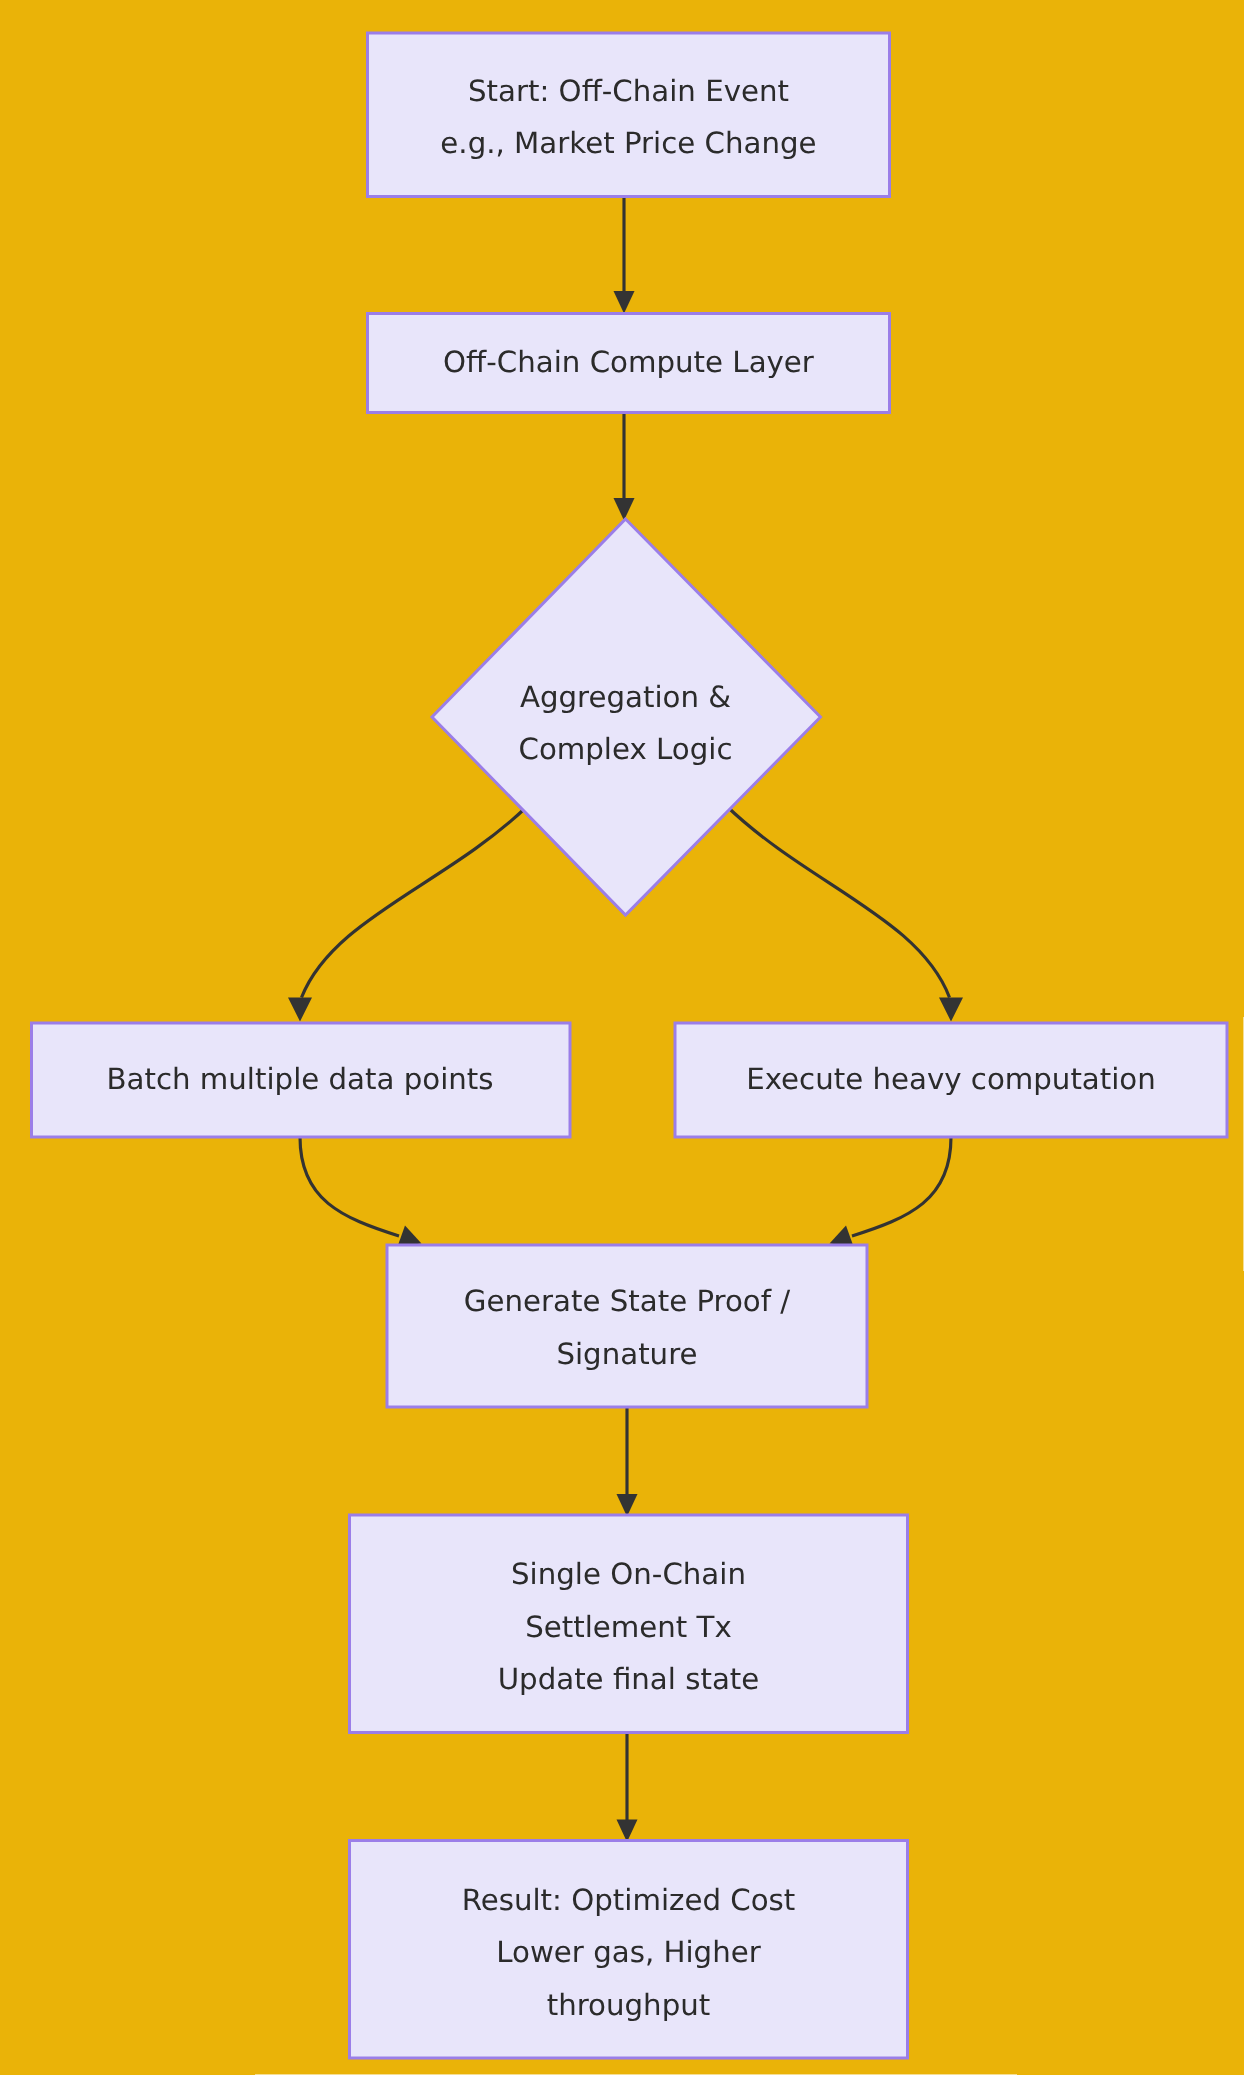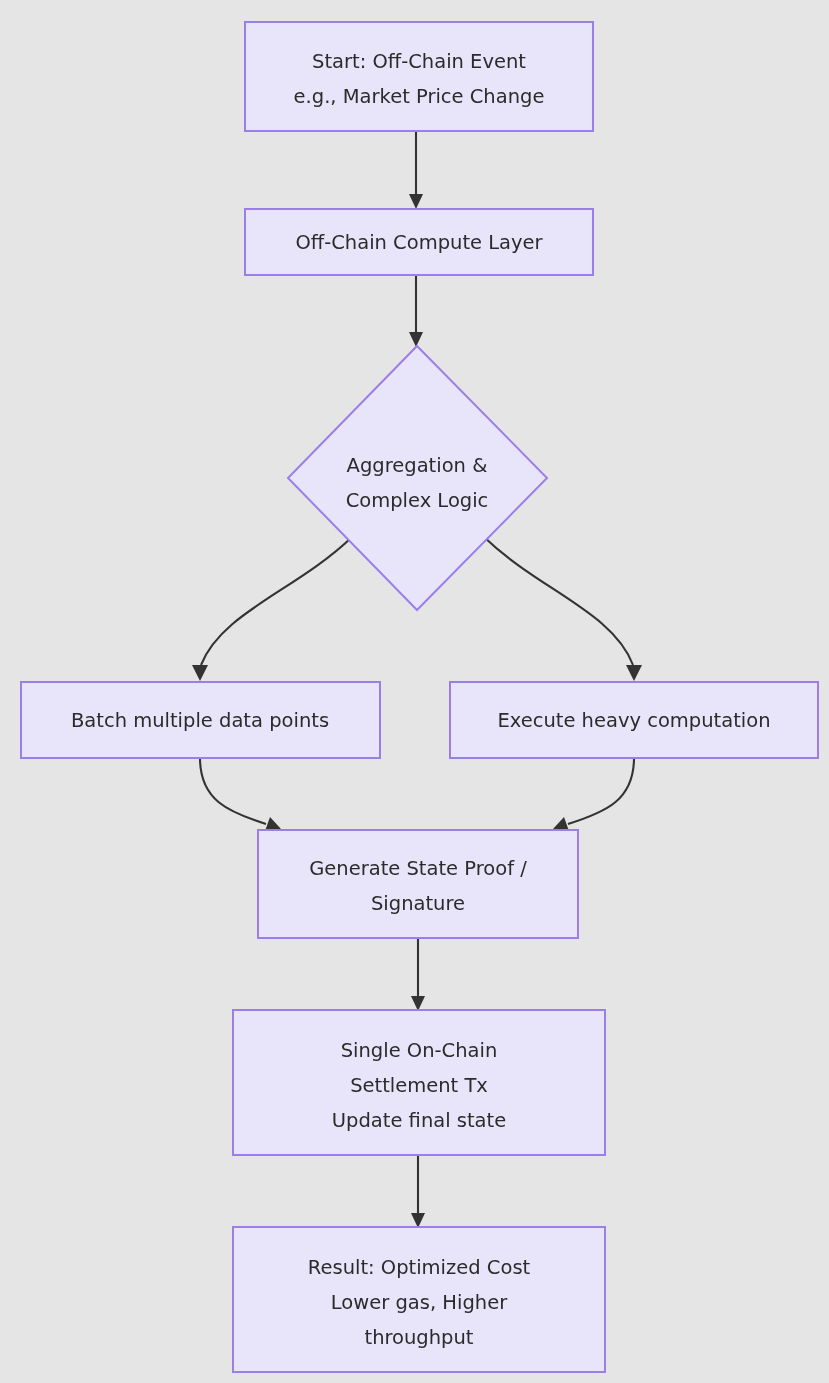--- a/index.html
+++ b/index.html
@@ -10,21 +10,21 @@
   body {
     width: 829px;
     height: 1383px;
     font-family: "DejaVu Sans", "Liberation Sans", sans-serif;
     overflow: hidden;
   }
   #flowchart-root {
     position: relative;
     width: 829px;
     height: 1383px;
-    background: #e5e5e5;
+    background: #eab308;
   }
   svg.diagram {
     display: block;
     width: 829px;
     height: 1383px;
   }
   .node-shape {
     fill: #e8e5fa;
     stroke: #9b7ee8;
     stroke-width: 2;

